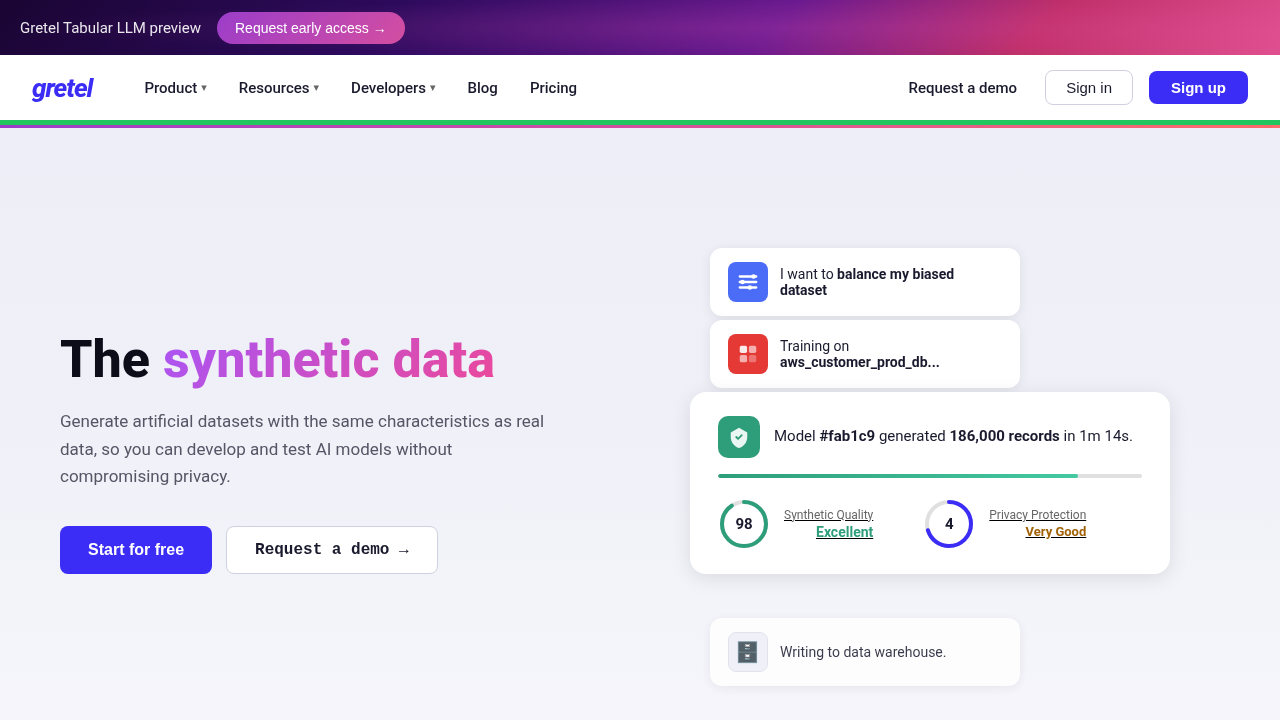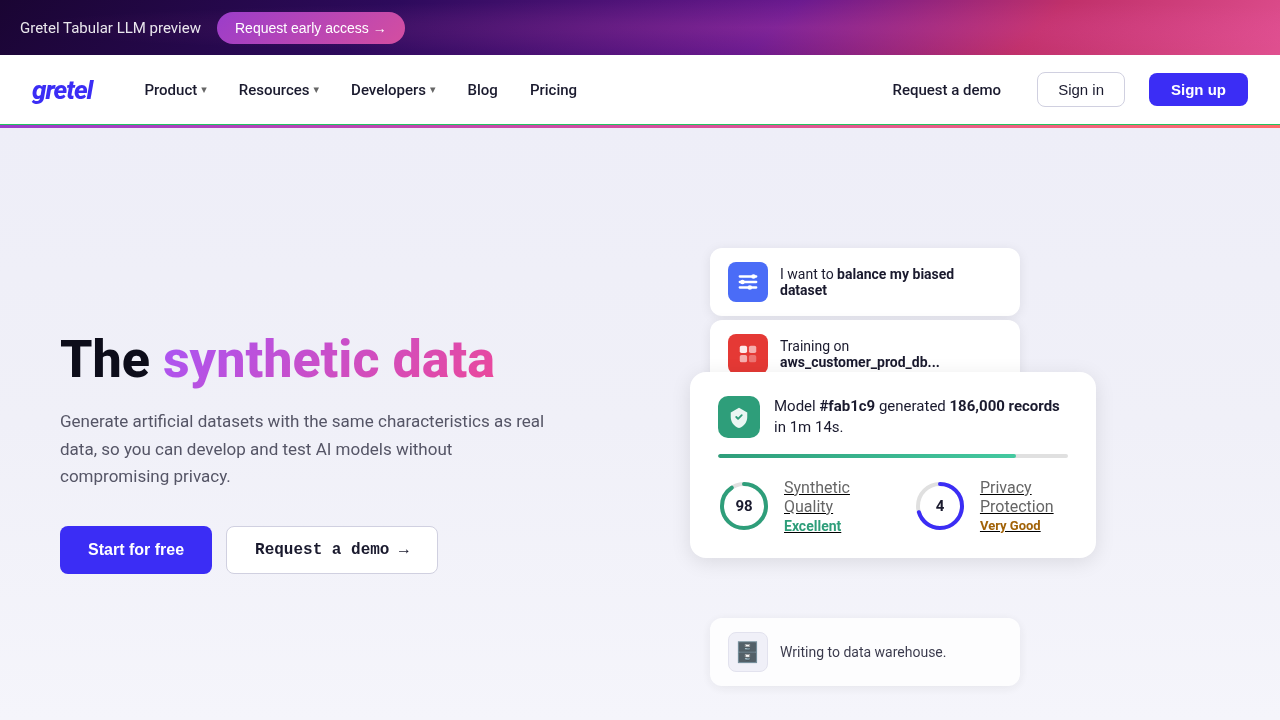--- a/index.html
+++ b/index.html
@@ -43,21 +43,21 @@
       white-space: nowrap;
     }
 
     
     .navbar {
       background: white;
       display: flex;
       align-items: center;
       padding: 0 32px;
       height: 70px;
-      border-bottom: 1px solid #22c55e;
+      border-bottom: 5px solid #22c55e;
       box-shadow: 0 1px 3px rgba(0,0,0,0.05);
     }
     .logo {
       font-size: 26px;
       font-weight: 800;
       color: #3b2df5;
       margin-right: 40px;
       letter-spacing: -1px;
       font-style: italic;
     }
@@ -78,21 +78,21 @@
       border-radius: 6px;
       font-weight: 500;
     }
     .nav-chevron {
       font-size: 11px;
       color: #666;
     }
     .nav-right {
       display: flex;
       align-items: center;
-      gap: 24px;
+      gap: 16px;
     }
     .nav-demo {
       font-size: 15px;
       color: #1a1a2e;
       cursor: pointer;
       font-weight: 500;
       padding: 8px 12px;
     }
     .nav-signin {
       border: 1px solid #d0d0e0;
@@ -234,23 +234,24 @@
     }
     .step-text strong { font-weight: 700; }
 
     
     .result-card {
       background: white;
       border-radius: 16px;
       padding: 24px 28px;
       box-shadow: 0 4px 20px rgba(0,0,0,0.1);
       position: absolute;
-      top: 124px;
+      top: 144px;
       left: 30px;
-      width: 406px;
+      width: 480px;
+      text-align: right;
     }
     .result-header {
       display: flex;
       align-items: center;
       gap: 14px;
       margin-bottom: 16px;
     }
     .result-icon {
       width: 42px;
       height: 42px;
@@ -308,21 +309,21 @@
       font-size: 15px;
       font-weight: 700;
       color: #1a1a2e;
     }
     .metric-info {
       display: flex;
       flex-direction: column;
       gap: 2px;
     }
     .metric-name {
-      font-size: 16px;
+      font-size: 12px;
       color: #666;
     }
     .metric-status-green {
       font-size: 14px;
       font-weight: 700;
       color: #2e9e7a;
     }
     .metric-status-blue {
       font-size: 13px;
       font-weight: 700;

